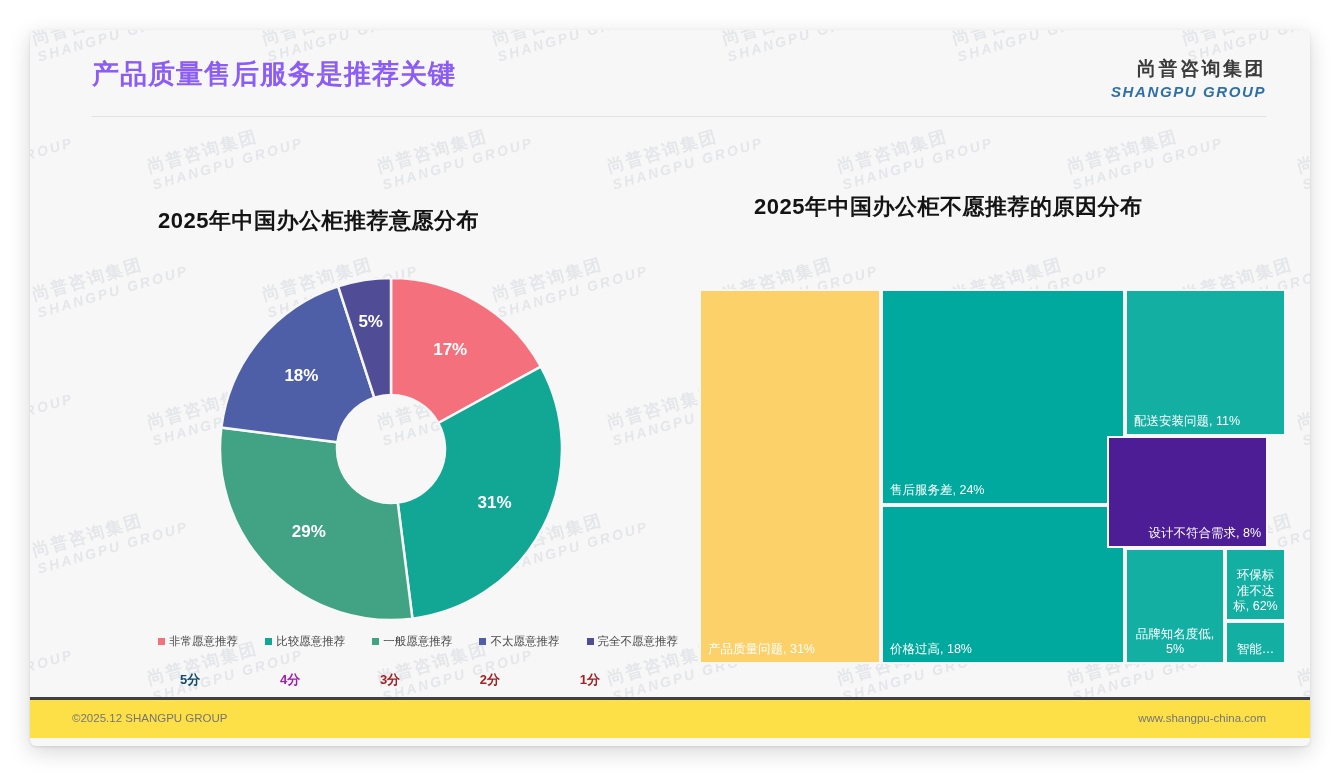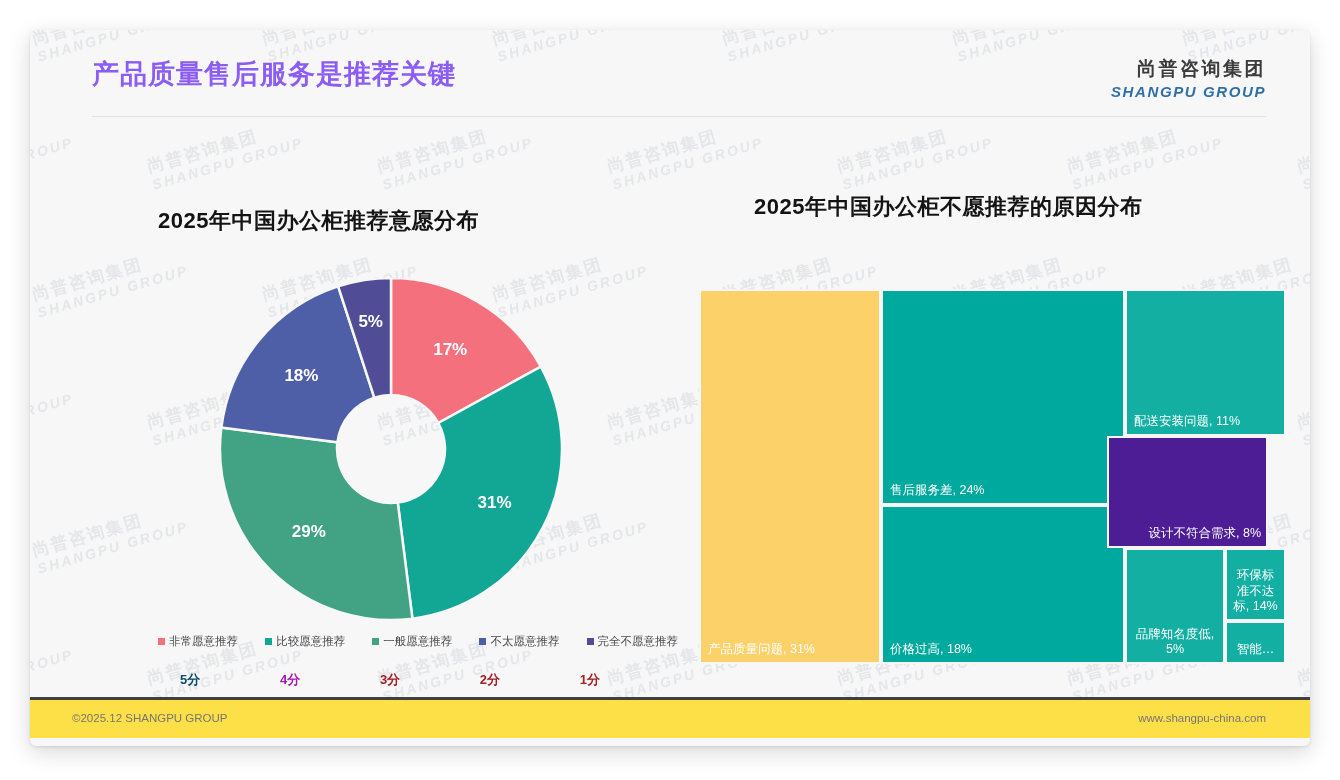--- a/index.html
+++ b/index.html
@@ -466,21 +466,21 @@
       <div class="tm" style="left: 426px; top: 0px; width: 161px; height: 147px; background: rgb(18, 175, 162);">
         <div class="tm-label">配送安装问题, 11%</div>
       </div>
       <div class="tm" style="left: 408px; top: 147px; width: 161px; height: 112px; background: #4c1d95; text-align: right;">
         <div class="tm-label">设计不符合需求, 8%</div>
       </div>
       <div class="tm" style="left: 426px; top: 259px; width: 100px; height: 116px; background: rgb(18, 175, 162);">
         <div class="tm-label wrap">品牌知名度低, 5%</div>
       </div>
       <div class="tm" style="left: 526px; top: 259px; width: 61px; height: 73px; background: rgb(18, 175, 162);">
-        <div class="tm-label wrap">环保标准不达标, 14%</div>
+        <div class="tm-label wrap">环保标准不达标, 62%</div>
       </div>
       <div class="tm" style="left: 526px; top: 332px; width: 61px; height: 43px; background: rgb(18, 175, 162);">
         <div class="tm-label wrap">智能…</div>
       </div>
     </div>
 
   <div id="sample-note">样本：办公柜行业市场调研样本量N=1115，于2025年10月通过尚普咨询调研获得</div>
 
   <div id="footer-bar">
     <div id="footer-left">©2025.12 SHANGPU GROUP</div>

